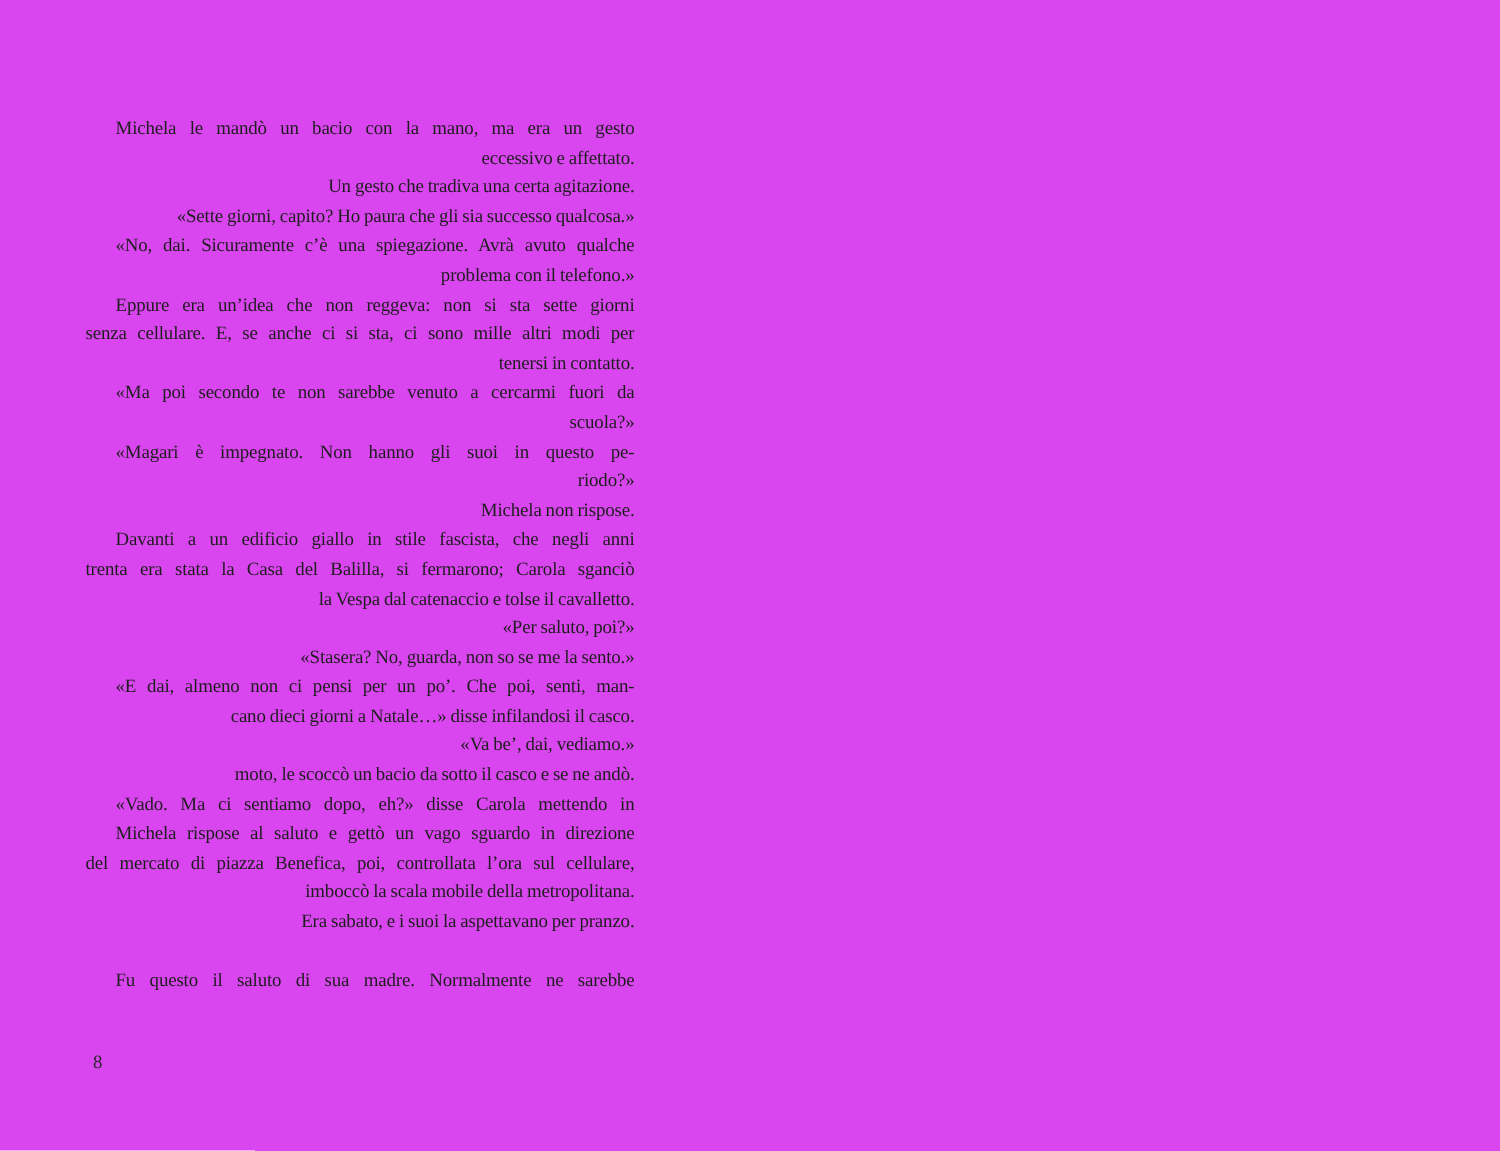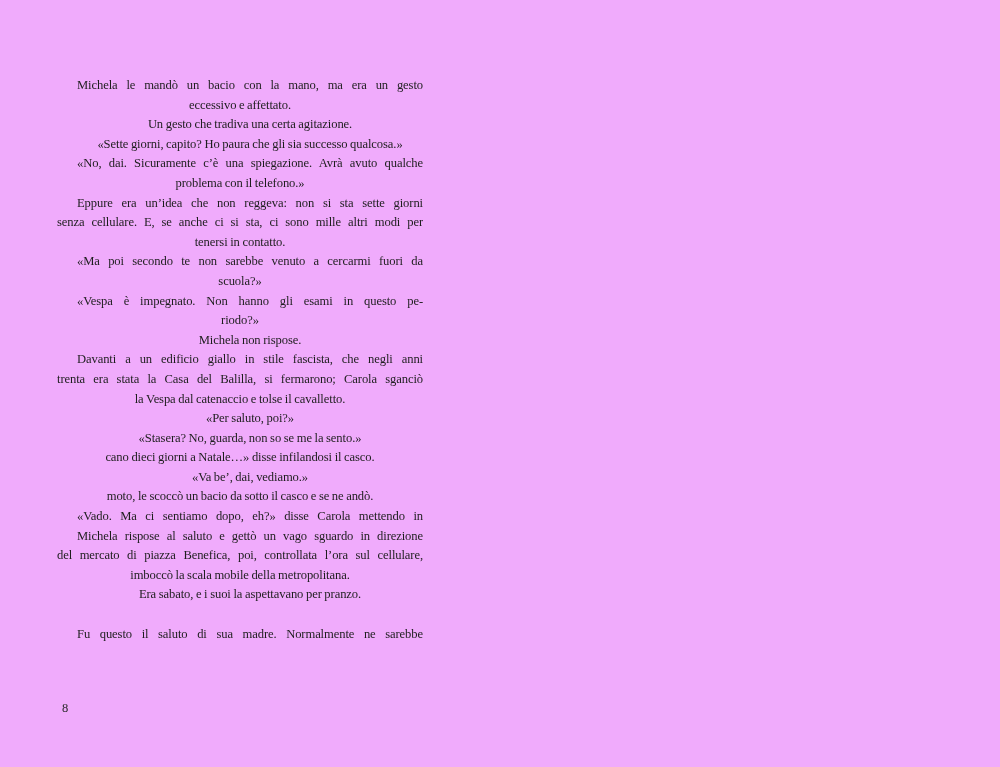--- a/index.html
+++ b/index.html
@@ -4,35 +4,35 @@
 <style>
   html, body {
     margin: 0; padding: 0;
     width: 1000px; height: 767px;
     background: #ffffff;
     font-family: "Liberation Serif", "DejaVu Serif", serif;
     color: #1e1e1e;
     position: relative;
     overflow: hidden;
   }
-  .spread { position: absolute; inset: 0; background: #f0abfc; }
+  .spread { position: absolute; inset: 0; background: #d946ef; }
   .page { position: absolute; top: 0; height: 767px; }
   .page.left  { left: 0; width: 500px; }
   .page.right { left: 500px; width: 500px; }
   .text-block { position: absolute; top: 76px; }
   #left-block  { left: 57px;  width: 366px; }
   .line {
     height: 19.6px;
     line-height: 19.6px;
     font-size: 12.6px;
     letter-spacing: -0.1px;
     word-spacing: -0.4px;
     white-space: normal;
     overflow: hidden;
-    text-align: center;
+    text-align: right;
   }
   .line.indent { padding-left: 20px; }
   .line.just { text-align: justify; text-align-last: justify; }
   .line.blank { }
   .page-number {
     position: absolute;
     top: 701px;
     font-size: 12.5px;
     color: #2a2a2a;
   }
@@ -48,28 +48,29 @@
         <div class="line">eccessivo e affettato.</div>
         <div class="line indent">Un gesto che tradiva una certa agitazione.</div>
         <div class="line indent">«Sette giorni, capito? Ho paura che gli sia successo qualcosa.»</div>
         <div class="line indent just">«No, dai. Sicuramente c’è una spiegazione. Avrà avuto qualche</div>
         <div class="line">problema con il telefono.»</div>
         <div class="line indent just">Eppure era un’idea che non reggeva: non si sta sette giorni</div>
         <div class="line just">senza cellulare. E, se anche ci si sta, ci sono mille altri modi per</div>
         <div class="line">tenersi in contatto.</div>
         <div class="line indent just">«Ma poi secondo te non sarebbe venuto a cercarmi fuori da</div>
         <div class="line">scuola?»</div>
-        <div class="line indent just">«Vespa è impegnato. Non hanno gli esami in questo pe-</div>
+        <div class="line indent just">«Magari è impegnato. Non hanno gli suoi in questo pe-</div>
         <div class="line">riodo?»</div>
         <div class="line indent">Michela non rispose.</div>
         <div class="line indent just">Davanti a un edificio giallo in stile fascista, che negli anni</div>
         <div class="line just">trenta era stata la Casa del Balilla, si fermarono; Carola sganciò</div>
         <div class="line">la Vespa dal catenaccio e tolse il cavalletto.</div>
         <div class="line indent">«Per saluto, poi?»</div>
         <div class="line indent">«Stasera? No, guarda, non so se me la sento.»</div>
+        <div class="line indent just">«E dai, almeno non ci pensi per un po’. Che poi, senti, man-</div>
         <div class="line">cano dieci giorni a Natale…» disse infilandosi il casco.</div>
         <div class="line indent">«Va be’, dai, vediamo.»</div>
         <div class="line">moto, le scoccò un bacio da sotto il casco e se ne andò.</div>
         <div class="line indent just">«Vado. Ma ci sentiamo dopo, eh?» disse Carola mettendo in</div>
         <div class="line indent just">Michela rispose al saluto e gettò un vago sguardo in direzione</div>
         <div class="line just">del mercato di piazza Benefica, poi, controllata l’ora sul cellulare,</div>
         <div class="line">imboccò la scala mobile della metropolitana.</div>
         <div class="line indent">Era sabato, e i suoi la aspettavano per pranzo.</div>
         <div class="line blank">&nbsp;</div>
         <div class="line indent just">Fu questo il saluto di sua madre. Normalmente ne sarebbe</div>

